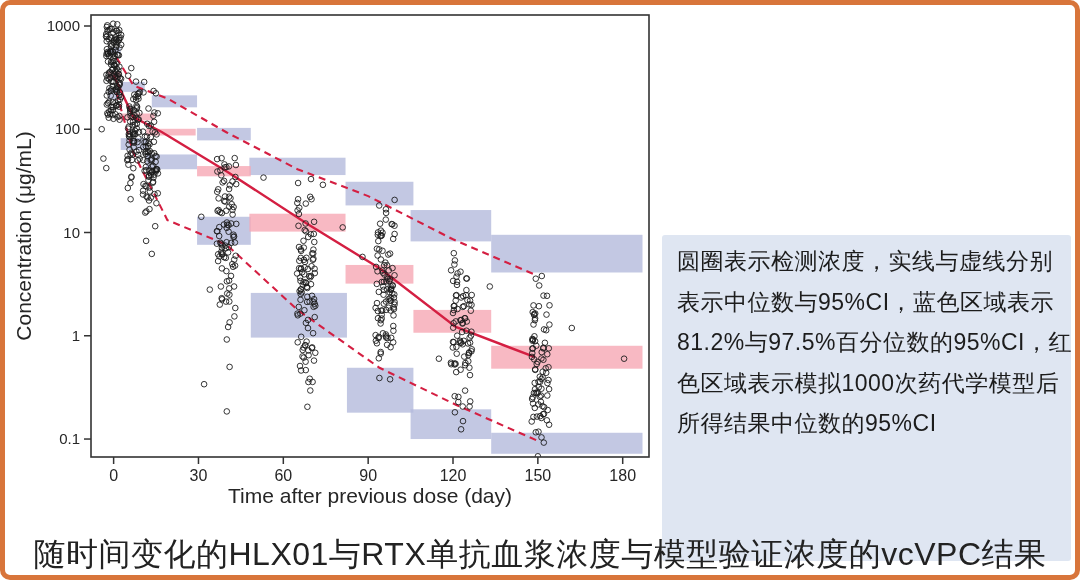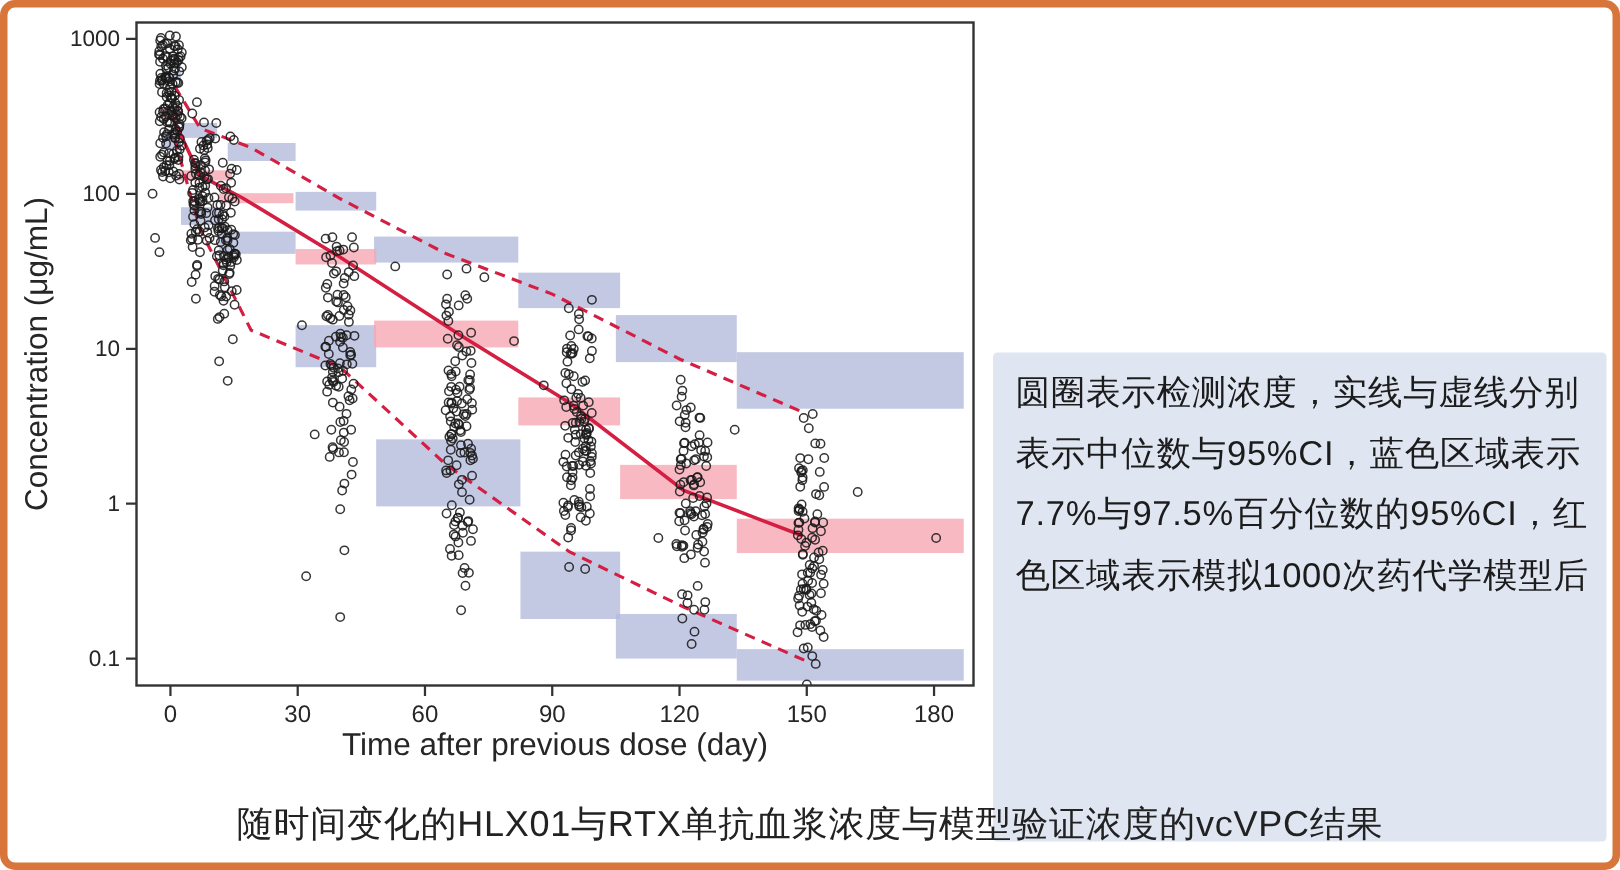--- a/index.html
+++ b/index.html
@@ -9,21 +9,21 @@
     font-family:"Liberation Sans","DejaVu Sans",sans-serif;overflow:hidden;
   }
   #plot-svg{position:absolute;left:0;top:0;}
   .annotation-box{
     position:absolute;left:657px;top:230px;width:409px;height:326px;
     box-sizing:border-box;padding:6px 15px;background:#dfe6f2;border-radius:3px;
     color:#1c1c1c;font-size:23px;line-height:40.5px;letter-spacing:0.5px;white-space:nowrap;
   }
   .caption{
     position:absolute;left:0;top:528px;width:1070px;text-align:center;
-    color:#222222;font-size:24px;letter-spacing:0.5px;
+    color:#222222;font-size:32px;letter-spacing:0.5px;
   }
   .axis-text{fill:#262626;}
 </style>
 </head>
 <body>
 
 <div class="frame">
 
   <svg id="plot-svg" width="660" height="528">
     <g id="plot-dynamic">
@@ -891,19 +891,20 @@
         <line x1="79" y1="434.03905326215437" x2="86" y2="434.03905326215437" stroke="#333333" stroke-width="1.5"></line>
         <text x="75" y="439.03905326215437" text-anchor="end" font-size="15" fill="#262626">0.1</text>
       </g>
     <text class="axis-text" x="365" y="498" text-anchor="middle" font-size="21">Time after previous dose (day)</text>
     <text class="axis-text" transform="translate(26,231) rotate(-90)" text-anchor="middle" font-size="21">Concentration (μg/mL)</text>
   </svg>
 
   <div class="annotation-box">
     <div>圆圈表示检测浓度，实线与虚线分别</div>
     <div>表示中位数与95%CI，蓝色区域表示</div>
-    <div>7.7%与97.5%百分位数的95%CI，红</div>
+    <div>81.2%与97.5%百分位数的95%CI，红</div>
     <div>色区域表示模拟1000次药代学模型后</div>
+    <div>所得结果中位数的95%CI</div>
   </div>
 
   <div class="caption">随时间变化的HLX01与RTX单抗血浆浓度与模型验证浓度的vcVPC结果</div>
 
 </div>
 
 </body></html>

